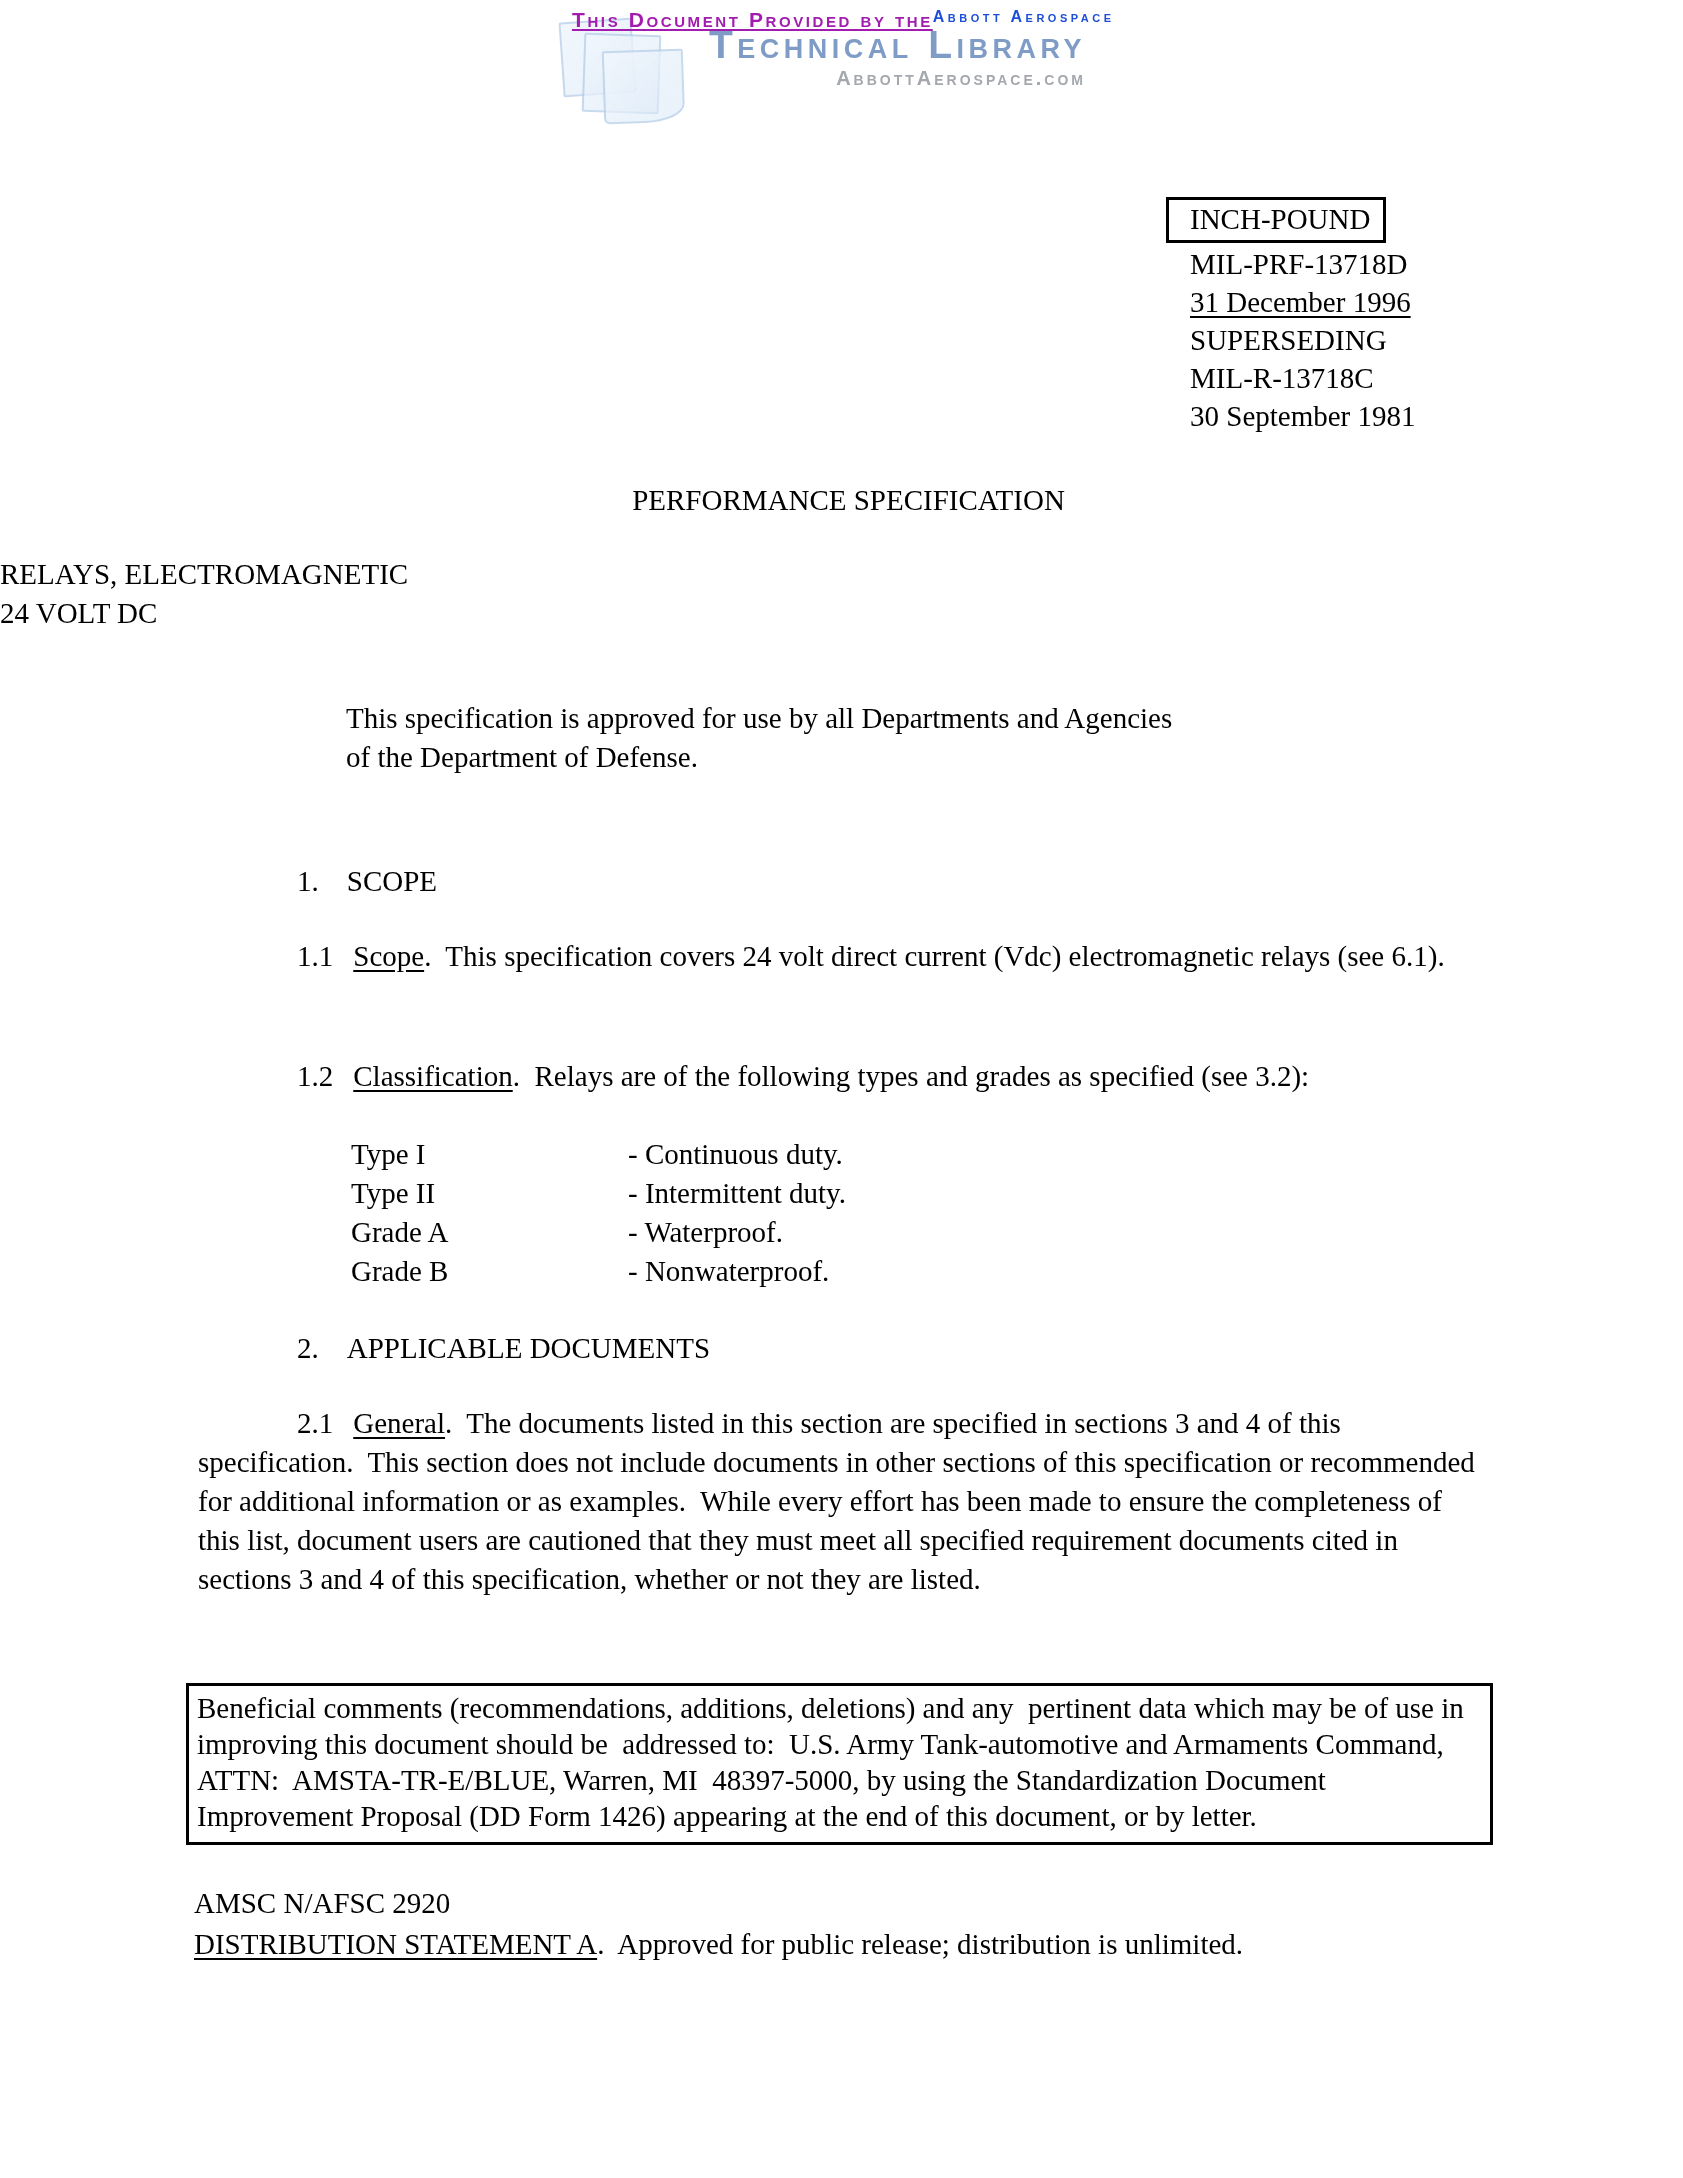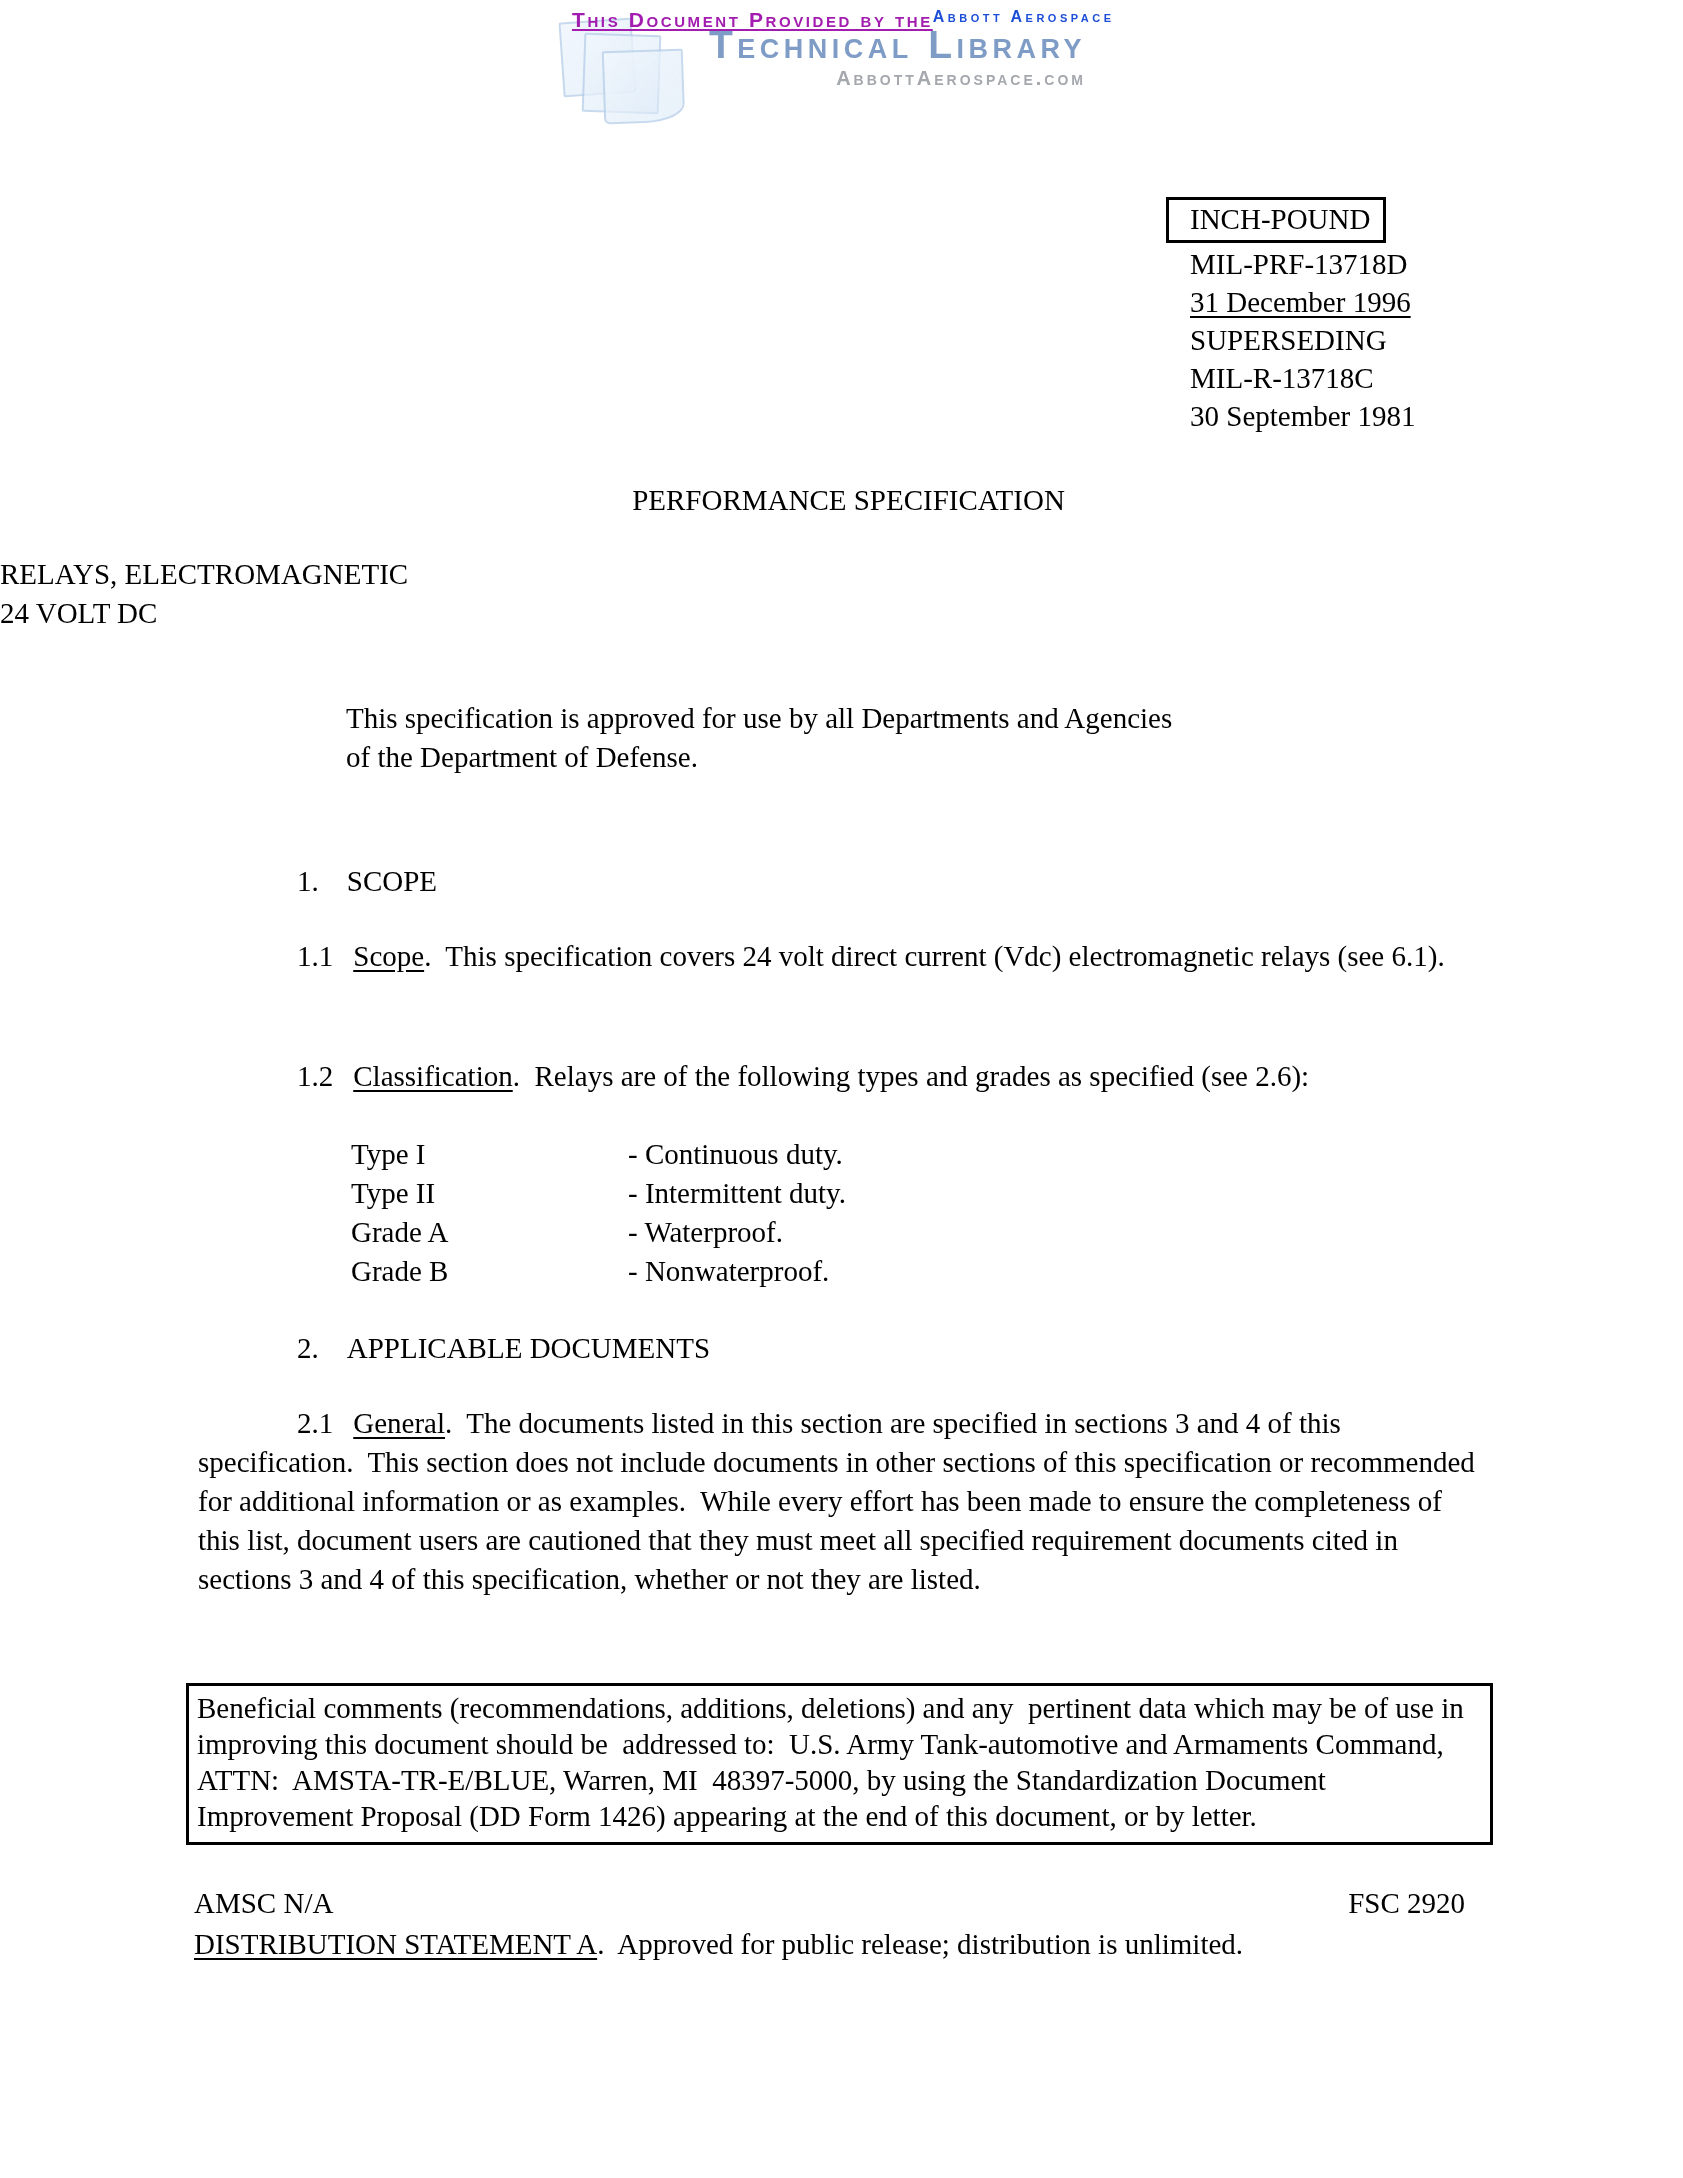--- a/index.html
+++ b/index.html
@@ -45,21 +45,21 @@
   .h-label{margin-left:28px;}
   .para{position:absolute;left:198px;width:1287px;font-size:29px;line-height:39px;text-indent:99px;white-space:pre-wrap;}
   .para-lead{margin-left:20px;}
   .cls-list{position:absolute;left:351px;top:1135px;font-size:29px;line-height:39px;}
   .cls-label{display:inline-block;width:277px;}
   
   .cbox{position:absolute;left:186px;top:1683px;width:1307px;box-sizing:border-box;
     border:3px solid #000;padding:4px 10px 8px 8px;
     font-size:29px;line-height:36px;white-space:pre-wrap;}
   
-  .footer1{position:absolute;left:194px;top:1884px;width:1271px;display:flex;justify-content:space-between;
+  .footer1{position:absolute;left:194px;top:1884px;width:1271px;display:flex;justify-content:flex-start;
     font-size:29px;line-height:39px;}
   .footer2{position:absolute;left:194px;top:1925px;width:1307px;font-size:29px;line-height:39px;white-space:pre-wrap;}
 </style>
 </head>
 <body>
 
 <div class="page">
 
   <div class="logo">
     <div class="paper-stack">
@@ -90,21 +90,21 @@
   <div class="title23">RELAYS, ELECTROMAGNETIC
 24 VOLT DC</div>
 
   <div class="approval">This specification is approved for use by all Departments and Agencies
 of the Department of Defense.</div>
 
   <div class="h-sec" style="top:862px;"><span>1.</span><span class="h-label">SCOPE</span></div>
 
   <div class="para" style="top:937px;"><span>1.1</span><span class="para-lead u">Scope</span><span>.  This specification covers 24 volt direct current (Vdc) electromagnetic relays (see 6.1).</span></div>
 
-  <div class="para" style="top:1057px;"><span>1.2</span><span class="para-lead u">Classification</span><span>.  Relays are of the following types and grades as specified (see 2.6):</span></div>
+  <div class="para" style="top:1057px;"><span>1.2</span><span class="para-lead u">Classification</span><span>.  Relays are of the following types and grades as specified (see 3.2):</span></div>
 
   <div class="cls-list">
     <div><span class="cls-label">Type I</span><span>- Continuous duty.</span></div>
     <div><span class="cls-label">Type II</span><span>- Intermittent duty.</span></div>
     <div><span class="cls-label">Grade A</span><span>- Waterproof.</span></div>
     <div><span class="cls-label">Grade B</span><span>- Nonwaterproof.</span></div>
   </div>
 
   <div class="h-sec" style="top:1329px;"><span>2.</span><span class="h-label">APPLICABLE DOCUMENTS</span></div>
 

